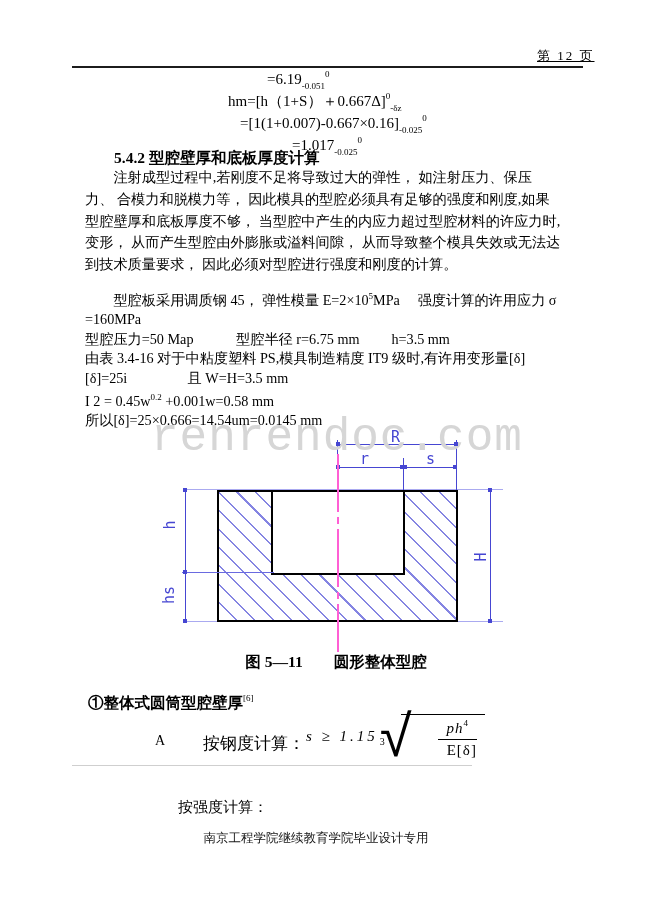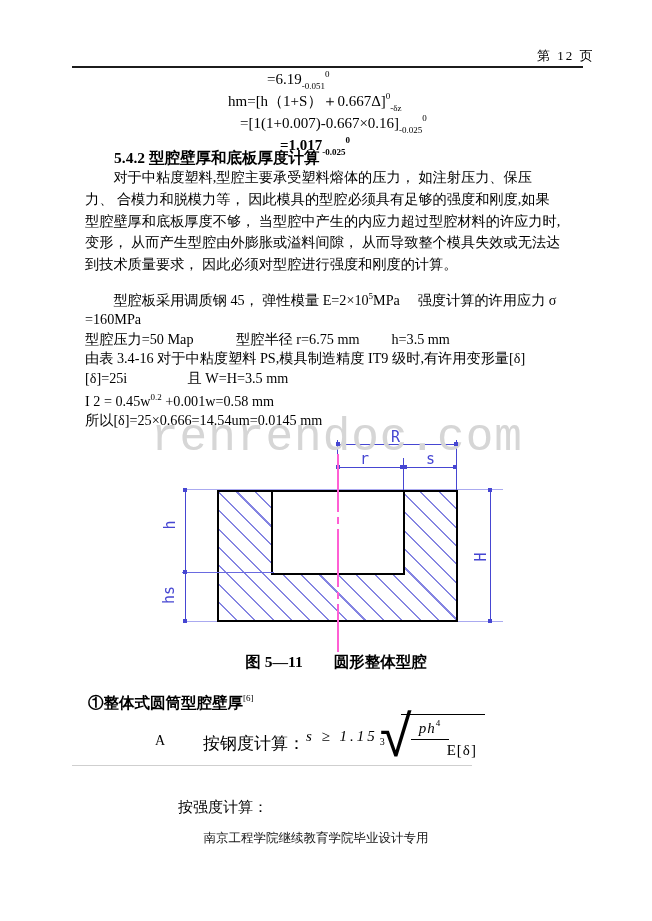--- a/index.html
+++ b/index.html
@@ -1,28 +1,28 @@
 <!DOCTYPE html>
 <html><head>
 <meta charset="utf-8">
 <style>
   html,body{margin:0;padding:0;background:#888;}
   .page{position:relative;width:652px;height:921px;background:#fff;margin:0 auto;
         font-family:"Liberation Serif","DejaVu Serif",serif;color:#000;overflow:hidden;}
   
-  .page-num{position:absolute;top:47px;left:537px;font-size:13px;letter-spacing:2px;white-space:pre;}
+  .page-num{position:absolute;top:47px;left:537px;font-size:13px;letter-spacing:2px;white-space:pre;text-decoration:underline;}
   .header-rule{position:absolute;top:66px;left:72px;width:511px;height:2px;background:#1c1c1c;}
   
   .fline{position:absolute;font-size:15px;white-space:pre;}
   .fline sub{font-size:9px;vertical-align:-5px;letter-spacing:0;}
   .fline sup{font-size:9px;vertical-align:7px;}
   #top-formulas .fline:nth-child(1){left:267px;top:69px;}
   #top-formulas .fline:nth-child(2){left:228px;top:91px;}
   #top-formulas .fline:nth-child(3){left:240px;top:113px;}
-  #top-formulas .fline:nth-child(4){left:280px;top:135px;font-weight:bold;}
+  #top-formulas .fline:nth-child(4){left:292px;top:135px;}
   
   .h542{position:absolute;left:114px;top:148px;font-weight:bold;font-size:15.5px;white-space:pre;}
   .para{position:absolute;left:85px;width:515px;font-size:14.2px;white-space:pre;}
   #para1{top:167px;line-height:21.8px;}
   #para2{top:287px;line-height:19.4px;}
   .tline sup{font-size:9px;vertical-align:6px;}
   
   .watermark{position:absolute;left:151px;top:412px;font-family:Liberation Mono, monospace;
              font-size:46px;color:#d6d6d6;letter-spacing:1px;z-index:1;}
   
@@ -43,21 +43,21 @@
   
   .subhead{position:absolute;left:88px;top:693px;font-weight:bold;font-size:15.5px;}
   .subhead sup{font-size:9px;vertical-align:7px;font-weight:normal;}
   .itemA-label{position:absolute;left:155px;top:733px;font-size:14px;}
   .itemA-text{position:absolute;left:203px;top:732px;font-size:17px;}
   .formulaA{position:absolute;left:306px;top:710px;display:flex;align-items:center;z-index:2;}
   .flhs{font-style:italic;font-size:15px;letter-spacing:3px;margin-right:2px;}
   .rootidx{font-size:10px;margin-right:-5px;margin-top:10px;z-index:3;}
   .radical{font-size:58px;font-weight:300;line-height:0.92;font-family:"DejaVu Sans",sans-serif;margin-right:-11px;}
   .radicand{border-top:1.6px solid #000;padding:3px 8px 0 10px;}
-  .frac{display:flex;flex-direction:column;align-items:flex-start;font-size:15px;}
+  .frac{display:flex;flex-direction:column;align-items:flex-end;font-size:15px;}
   .num{font-style:italic;border-bottom:1.4px solid #000;padding:0 8px 2px;letter-spacing:1px;}
   .num sup{font-size:9px;vertical-align:7px;font-style:normal;}
   .den{padding-top:2px;letter-spacing:1px;margin-left:36px;}
   .faint-rule{position:absolute;left:72px;top:765px;width:400px;height:1.3px;background:#cfcfcf;}
   .strength{position:absolute;left:178px;top:798px;font-size:15px;}
   .footer{position:absolute;left:0;top:830px;width:652px;text-align:center;font-size:12.5px;
           transform:translateX(-10px);color:#151515;}
 </style>
 </head>
 <body>
@@ -68,21 +68,21 @@
   <div class="header-rule"></div>
 
   <div id="top-formulas">
       <div class="fline">=6.19<sub>-0.051</sub><sup>0</sup></div>
       <div class="fline">hm=[h（1+S）＋0.667Δ]<sup>0</sup><sub>-δz</sub></div>
       <div class="fline">=[1(1+0.007)-0.667×0.16]<sub>-0.025</sub><sup>0</sup></div>
       <div class="fline">=1.017<sub>-0.025</sub><sup>0</sup></div>
     </div>
 
   <div class="h542">5.4.2 型腔壁厚和底板厚度计算</div>
-  <div id="para1" class="para"><div class="tline">　　对于中粘度塑料,型腔主要承受塑料熔体的压力， 如注射压力、保压</div><div class="tline">力、 合模力和脱模力等， 因此模具的型腔必须具有足够的强度和刚度,如果</div><div class="tline">型腔壁厚和底板厚度不够， 当型腔中产生的内应力超过型腔材料的许应力时,</div><div class="tline">变形， 从而产生型腔由外膨胀或溢料间隙， 从而导致整个模具失效或无法达</div><div class="tline">到技术质量要求， 因此必须对型腔进行强度和刚度的计算。</div></div>
+  <div id="para1" class="para"><div class="tline">　　注射成型过程中,若刚度不足将导致过大的弹性， 如注射压力、保压</div><div class="tline">力、 合模力和脱模力等， 因此模具的型腔必须具有足够的强度和刚度,如果</div><div class="tline">型腔壁厚和底板厚度不够， 当型腔中产生的内应力超过型腔材料的许应力时,</div><div class="tline">变形， 从而产生型腔由外膨胀或溢料间隙， 从而导致整个模具失效或无法达</div><div class="tline">到技术质量要求， 因此必须对型腔进行强度和刚度的计算。</div></div>
   <div id="para2" class="para"><div class="tline">　　型腔板采用调质钢 45， 弹性模量 E=2×10<sup>5</sup>MPa　 强度计算的许用应力 σ</div><div class="tline">=160MPa</div><div class="tline">型腔压力=50 Map　　　型腔半径 r=6.75 mm　　 h=3.5 mm</div><div class="tline">由表 3.4-16 对于中粘度塑料 PS,模具制造精度 IT9 级时,有许用变形量[δ]</div><div class="tline">[δ]=25i　　　　 且 W=H=3.5 mm</div><div class="tline">I 2 = 0.45w<sup>0.2</sup> +0.001w=0.58 mm</div><div class="tline">所以[δ]=25×0.666=14.54um=0.0145 mm</div></div>
 
   <div class="watermark">renrendoc.com</div>
 
   <div class="blk fig"></div>
   <div class="cav fig"></div>
 
   <div class="eline" style="left:183px;top:489px;width:320px;height:1.2px;"></div>
   <div class="eline" style="left:183px;top:621px;width:36px;height:1.2px;"></div>
   <div class="eline" style="left:456px;top:621px;width:47px;height:1.2px;"></div>

